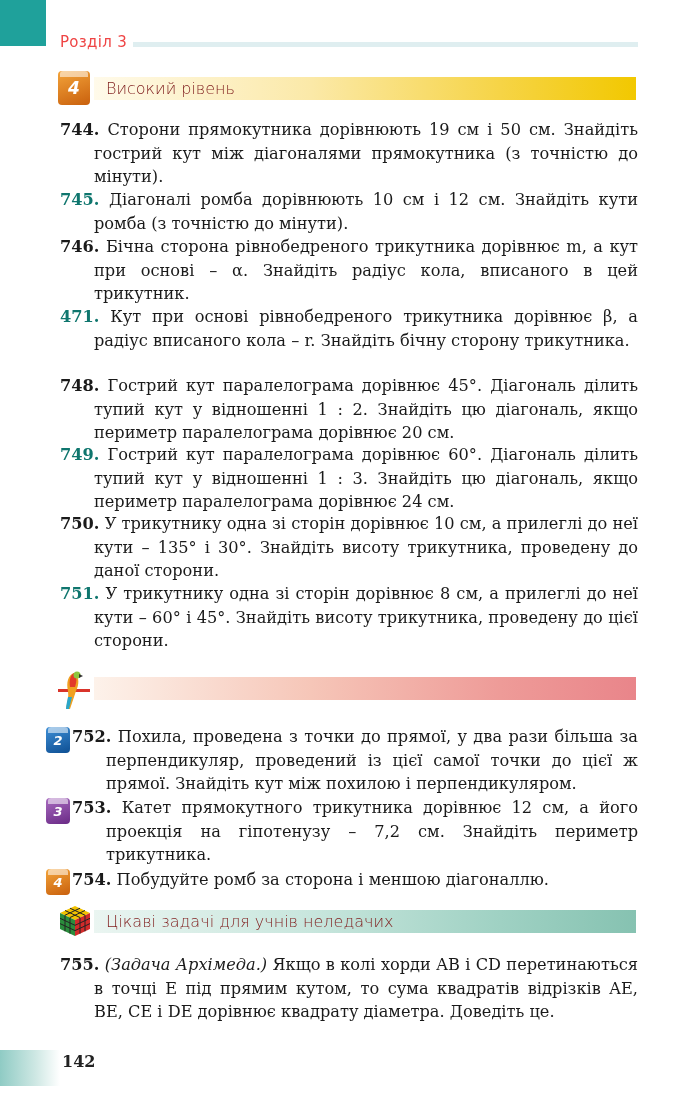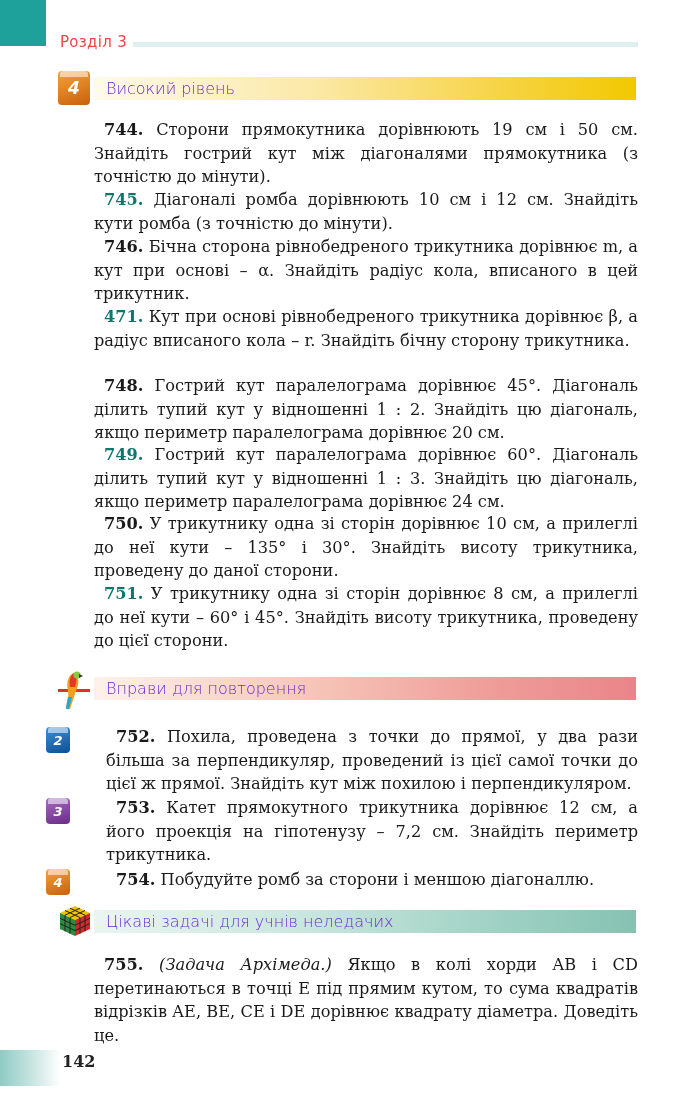--- a/index.html
+++ b/index.html
@@ -5,39 +5,39 @@
   * { box-sizing: border-box; margin: 0; padding: 0; }
   html, body { width: 700px; height: 1119px; background: #ffffff; overflow: hidden; }
   body { position: relative; font-family: "DejaVu Serif", "Liberation Serif", serif; color: #1a1a1a; }
 
   .corner-block { position: absolute; left: 0; top: 0; width: 46px; height: 46px; background: #1fa19b; }
   .chapter-label { position: absolute; left: 60px; top: 33px; font-family: "DejaVu Sans", "Liberation Sans", sans-serif; font-size: 15px; color: #ef4444; letter-spacing: 0.3px; }
   .chapter-rule { position: absolute; left: 133px; top: 42px; width: 505px; height: 5px; background: #dfeef0; }
 
   .section-bar { position: absolute; left: 58px; height: 23px; display: flex; align-items: center; }
   .section-bar .bar { position: absolute; left: 36px; right: 0; top: 0; bottom: 0; }
-  .section-bar .label { position: relative; margin-left: 48px; font-family: "DejaVu Sans", "Liberation Sans", sans-serif; font-size: 16px; color: #6d28d9; font-weight: 300; }
+  .section-bar .label { position: relative; margin-left: 48px; font-family: "DejaVu Sans", "Liberation Sans", sans-serif; font-size: 16px; color: #7f1d1d; font-weight: 300; }
   .section-bar .icon { position: absolute; left: 0; }
 
   #sec-high { top: 77px; width: 578px; }
   #sec-high .bar { background: linear-gradient(90deg, #fffaea 0%, #fbe9a8 40%, #f6d446 75%, #f2c800 100%); }
   #sec-review { top: 677px; width: 578px; }
   #sec-review .bar { background: linear-gradient(90deg, #fdf2ea 0%, #f6c6b8 40%, #ee9b98 75%, #e9858a 100%); }
   #sec-fun { top: 910px; width: 578px; }
   #sec-fun .bar { background: linear-gradient(90deg, #eaf5f1 0%, #c8e6dd 40%, #9fd1c3 75%, #86c2b1 100%); }
 
   .cube { width: 32px; height: 34px; border-radius: 4px; position: relative; display: flex; align-items: center; justify-content: center; font-family: "DejaVu Sans", sans-serif; font-weight: bold; font-size: 17px; color: #fff; font-style: italic; }
   .cube::before { content: ""; position: absolute; left: 2px; right: 2px; top: 0; height: 6px; border-radius: 3px 3px 0 0; opacity: .55; background: #fff; }
   .cube.orange { background: linear-gradient(160deg, #f3a43a, #c9600d); }
   .cube.blue { background: linear-gradient(160deg, #3e8fd6, #0e4f93); }
   .cube.purple { background: linear-gradient(160deg, #a86bbf, #6a2a86); }
   .cube.small { width: 24px; height: 26px; font-size: 13px; }
 
   .problem { position: absolute; left: 60px; width: 578px; font-size: 16.2px; line-height: 23.5px; text-align: justify; }
-  .problem .num { font-weight: bold; font-family: "DejaVu Serif", serif; margin-left: 44px; }
+  .problem .num { font-weight: bold; font-family: "DejaVu Serif", serif; }
   .problem .num.blue { color: #0f766e; }
   .problem .body { display: inline; }
   .problem .indent { padding-left: 34px; text-indent: -34px; }
 
   .small-icon-wrap { position: absolute; left: 46px; }
 
   .parrot { position: absolute; left: 0; top: -8px; width: 34px; height: 42px; }
   .rubik { position: absolute; left: 0; top: -6px; width: 34px; height: 34px; }
 
   .footer-grad { position: absolute; left: 0; top: 1050px; width: 60px; height: 36px; background: linear-gradient(90deg, #8fcbc4 0%, #cfe8e4 60%, #ffffff 100%); }
@@ -86,42 +86,41 @@
 <div class="section-bar" id="sec-review">
   <div class="bar"></div>
   <svg class="parrot" viewBox="0 0 34 42">
     <rect x="0" y="20" width="32" height="3" fill="#d9342b"></rect>
     <path d="M16 4 C10 6 8 14 10 22 C11 28 9 34 8 40 L12 40 C14 34 16 28 18 22 C21 16 22 8 16 4 Z" fill="#f0a020"></path>
     <path d="M16 4 C12 6 11 12 12 18 L17 18 C19 12 19 7 16 4 Z" fill="#e23a2a"></path>
     <path d="M10 28 C9 33 8 37 8 40 L11 40 C12 36 13 32 14 28 Z" fill="#2aa6c9"></path>
     <circle cx="19" cy="6" r="3.5" fill="#8dc63f"></circle>
     <path d="M21 5 L25 7 L21 9 Z" fill="#333"></path>
   </svg>
-  <span class="label">Вправи для повторення</span>
 </div>
 
 <div class="small-icon-wrap" style="top:727px;">
   <div class="cube blue small">2</div>
 </div>
 <div class="problem" style="top:725px; left:72px; width:566px;">
   <div class="indent"><span class="num">752.</span> <span class="body">Похила, проведена з точки до прямої, у два рази більша за перпендикуляр, проведений із цієї самої точки до цієї ж прямої. Знайдіть кут між похилою і перпендикуляром.</span></div>
 </div>
 
 <div class="small-icon-wrap" style="top:798px;">
   <div class="cube purple small">3</div>
 </div>
 <div class="problem" style="top:796px; left:72px; width:566px;">
   <div class="indent"><span class="num">753.</span> <span class="body">Катет прямокутного трикутника дорівнює 12 см, а його проекція на гіпотенузу – 7,2 см. Знайдіть периметр трикутника.</span></div>
 </div>
 
 <div class="small-icon-wrap" style="top:869px;">
   <div class="cube orange small">4</div>
 </div>
 <div class="problem" style="top:868px; left:72px; width:566px;">
-  <div class="indent"><span class="num">754.</span> <span class="body">Побудуйте ромб за сторони і меншою діагоналлю.</span></div>
+  <div class="indent"><span class="num">754.</span> <span class="body">Побудуйте ромб за сторона і меншою діагоналлю.</span></div>
 </div>
 
 <div class="section-bar" id="sec-fun">
   <div class="bar"></div>
   <svg class="rubik" viewBox="0 0 34 34">
     <polygon points="17,2 32,9 17,16 2,9" fill="#f2c200"></polygon>
     <polygon points="2,9 17,16 17,32 2,25" fill="#2a8c3c"></polygon>
     <polygon points="17,16 32,9 32,25 17,32" fill="#d12a2a"></polygon>
     <line x1="7" y1="6.5" x2="22" y2="13.5" stroke="#222" stroke-width="1"></line>
     <line x1="12" y1="4.2" x2="27" y2="11.2" stroke="#222" stroke-width="1"></line>

